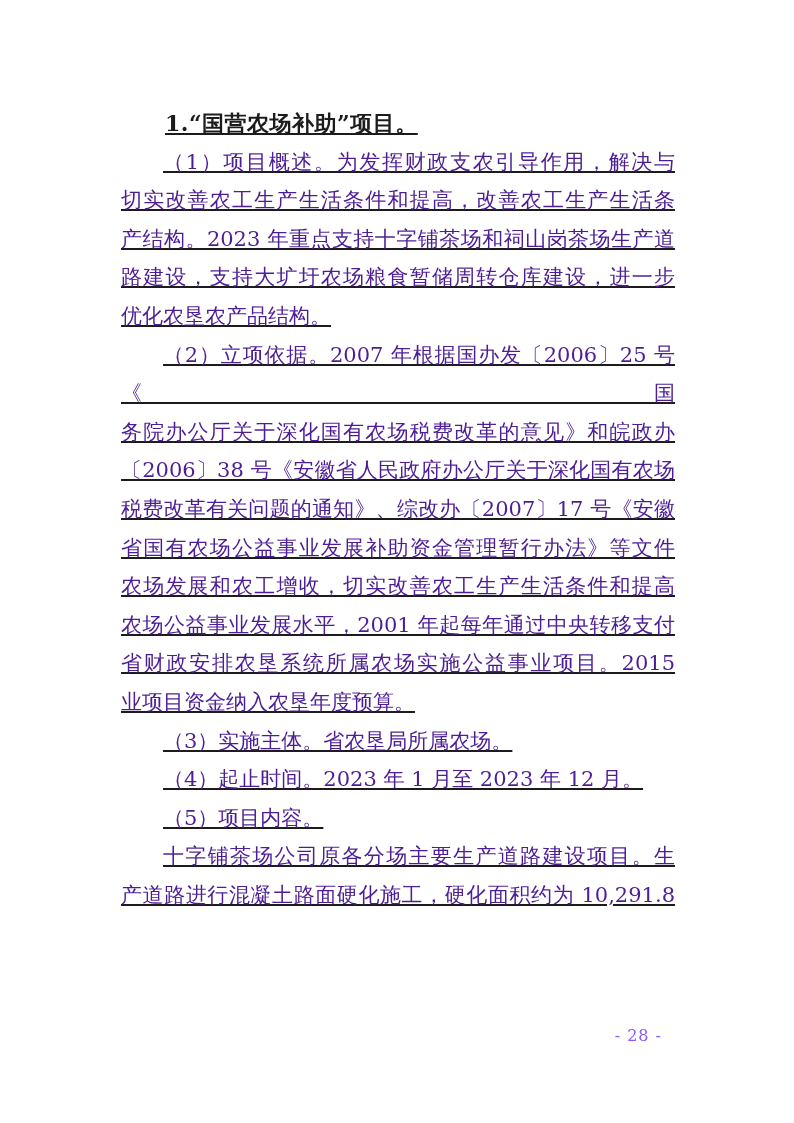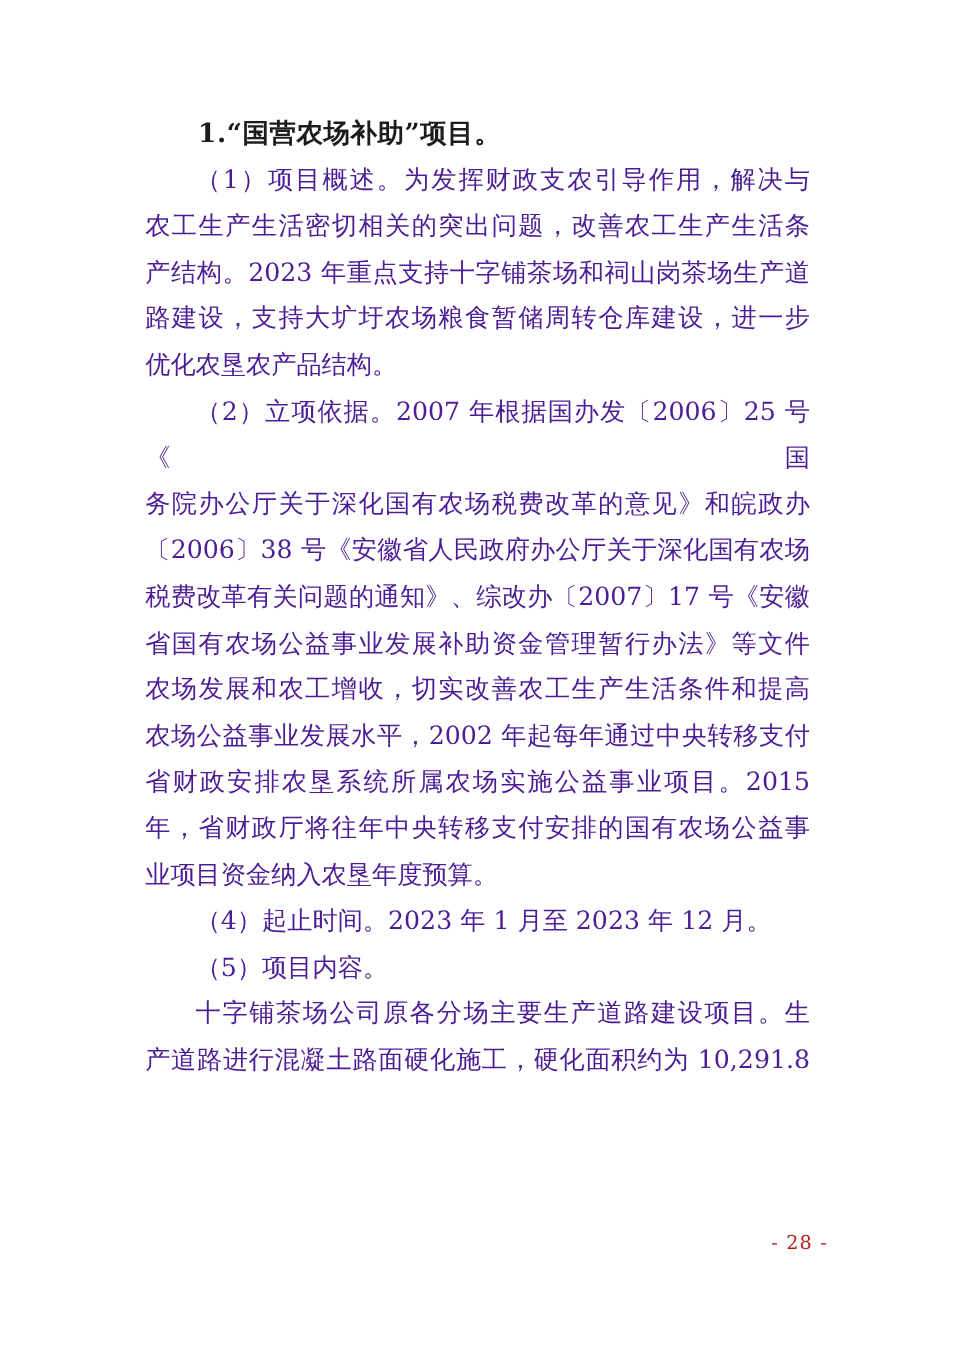--- a/index.html
+++ b/index.html
@@ -10,22 +10,23 @@
     height: 1123px;
     margin: 0 auto;
     background: #ffffff;
     overflow: hidden;
     font-family: "DejaVu Serif", "Liberation Serif", serif;
     color: #1c1c1c;
   }
   .content {
     position: absolute;
     left: 121px;
-    top: 92px;
+    top: 104px;
     width: 554px;
+    text-decoration: underline;
   }
   .heading {
     font-size: 22px;
     font-weight: bold;
     line-height: 38.6px;
     text-indent: 2em;
     letter-spacing: 0.5px;
     white-space: nowrap;
   }
   .para { margin: 0; }
@@ -34,52 +35,54 @@
     line-height: 38.6px;
     text-align: justify;
     text-justify: inter-ideograph;
     color: #4c1d95;
   }
   .para .line:first-child { text-indent: 2em; }
   .line.fill { text-align-last: justify; }
   .footer {
     position: absolute;
     top: 1026px;
-    right: 104px;
+    right: 132px;
     font-size: 16px;
     line-height: 20px;
-    color: #b91c1c;
+    color: #8b5cf6;
     letter-spacing: 1px;
   }
 </style>
 </head>
 <body>
 
 <div class="page">
   <div class="content">
     <div class="heading">1.“国营农场补助”项目。</div>
     <div id="paragraphs">
         <div class="para">
           <div class="line fill">（1）项目概述。为发挥财政支农引导作用，解决与</div>
-          <div class="line fill">农工生产生活密切相关的突出问题，改善农工生产生活条</div>
+          <div class="line fill">切实改善农工生产生活条件和提高，改善农工生产生活条</div>
           <div class="line fill">产结构。2023 年重点支持十字铺茶场和祠山岗茶场生产道</div>
           <div class="line fill">路建设，支持大圹圩农场粮食暂储周转仓库建设，进一步</div>
           <div class="line">优化农垦农产品结构。</div>
         </div>
         <div class="para">
           <div class="line fill">（2）立项依据。2007 年根据国办发〔2006〕25 号《国</div>
           <div class="line fill">务院办公厅关于深化国有农场税费改革的意见》和皖政办</div>
           <div class="line fill">〔2006〕38 号《安徽省人民政府办公厅关于深化国有农场</div>
           <div class="line fill">税费改革有关问题的通知》、综改办〔2007〕17 号《安徽</div>
           <div class="line fill">省国有农场公益事业发展补助资金管理暂行办法》等文件</div>
           <div class="line fill">农场发展和农工增收，切实改善农工生产生活条件和提高</div>
-          <div class="line fill">农场公益事业发展水平，2002 年起每年通过中央转移支付</div>
+          <div class="line fill">农场公益事业发展水平，2001 年起每年通过中央转移支付</div>
           <div class="line fill">省财政安排农垦系统所属农场实施公益事业项目。2015</div>
-          <div class="line fill">年，省财政厅将往年中央转移支付安排的国有农场公益事</div>
           <div class="line">业项目资金纳入农垦年度预算。</div>
+        </div>
+        <div class="para">
+          <div class="line">（3）实施主体。省农垦局所属农场。</div>
         </div>
         <div class="para">
           <div class="line">（4）起止时间。2023 年 1 月至 2023 年 12 月。</div>
         </div>
         <div class="para">
           <div class="line">（5）项目内容。</div>
         </div>
         <div class="para">
           <div class="line fill">十字铺茶场公司原各分场主要生产道路建设项目。生</div>
           <div class="line fill">产道路进行混凝土路面硬化施工，硬化面积约为 10,291.8</div>

